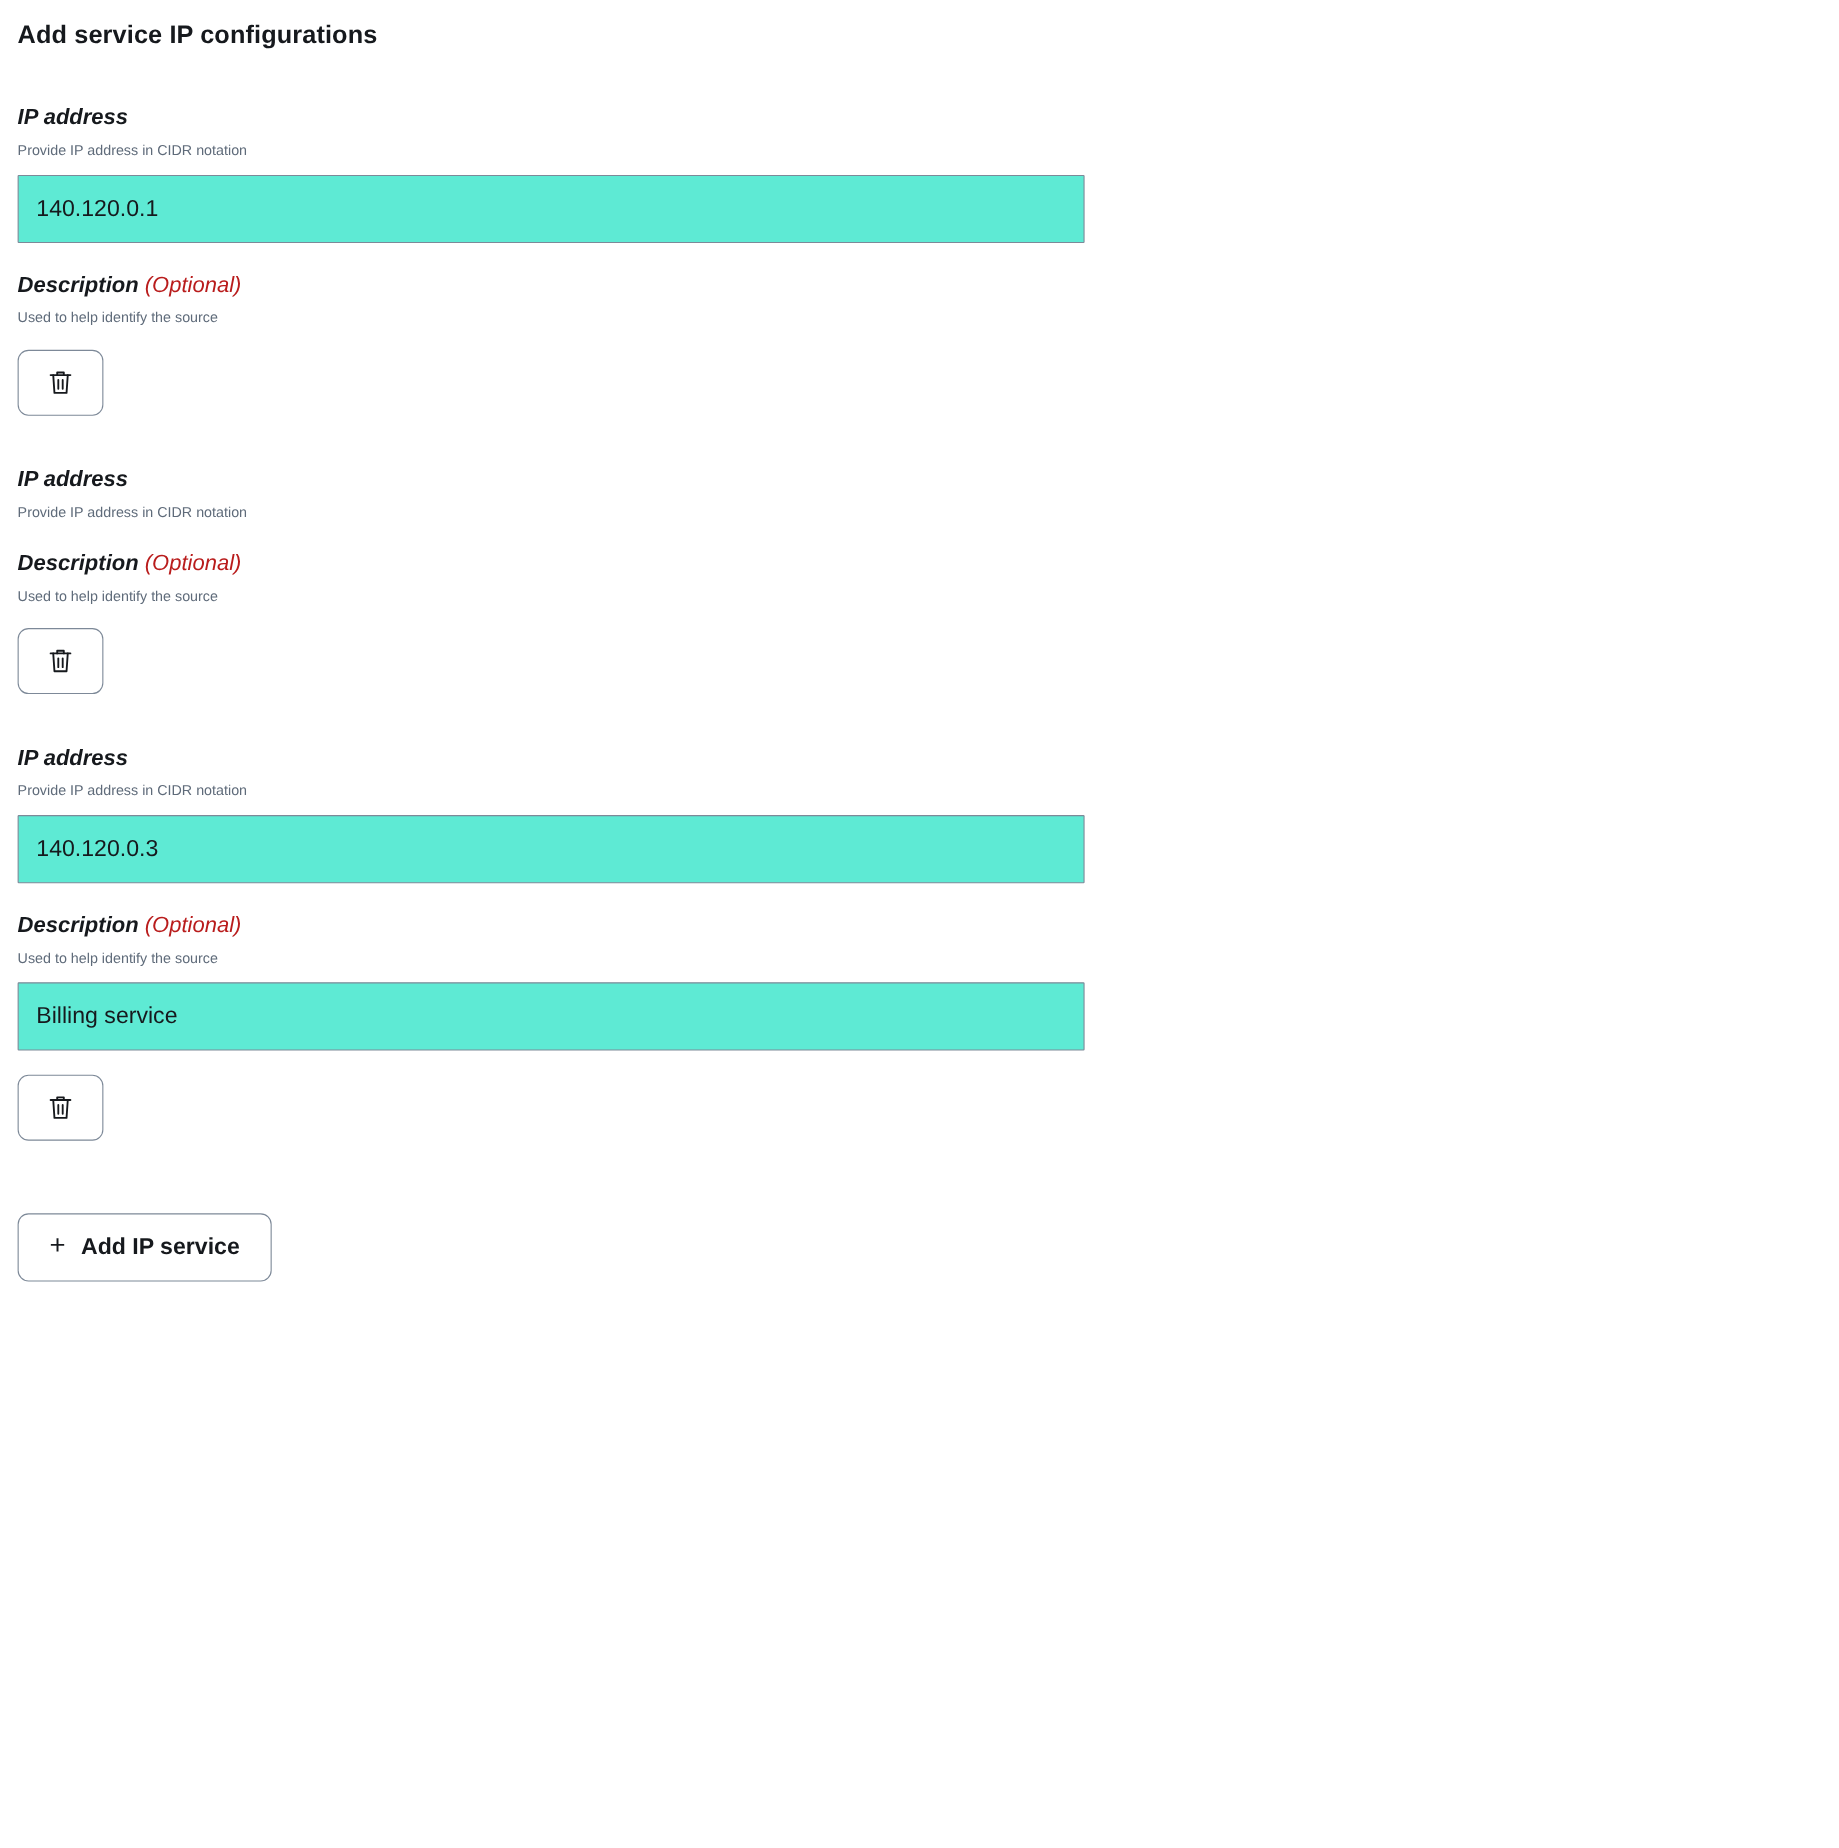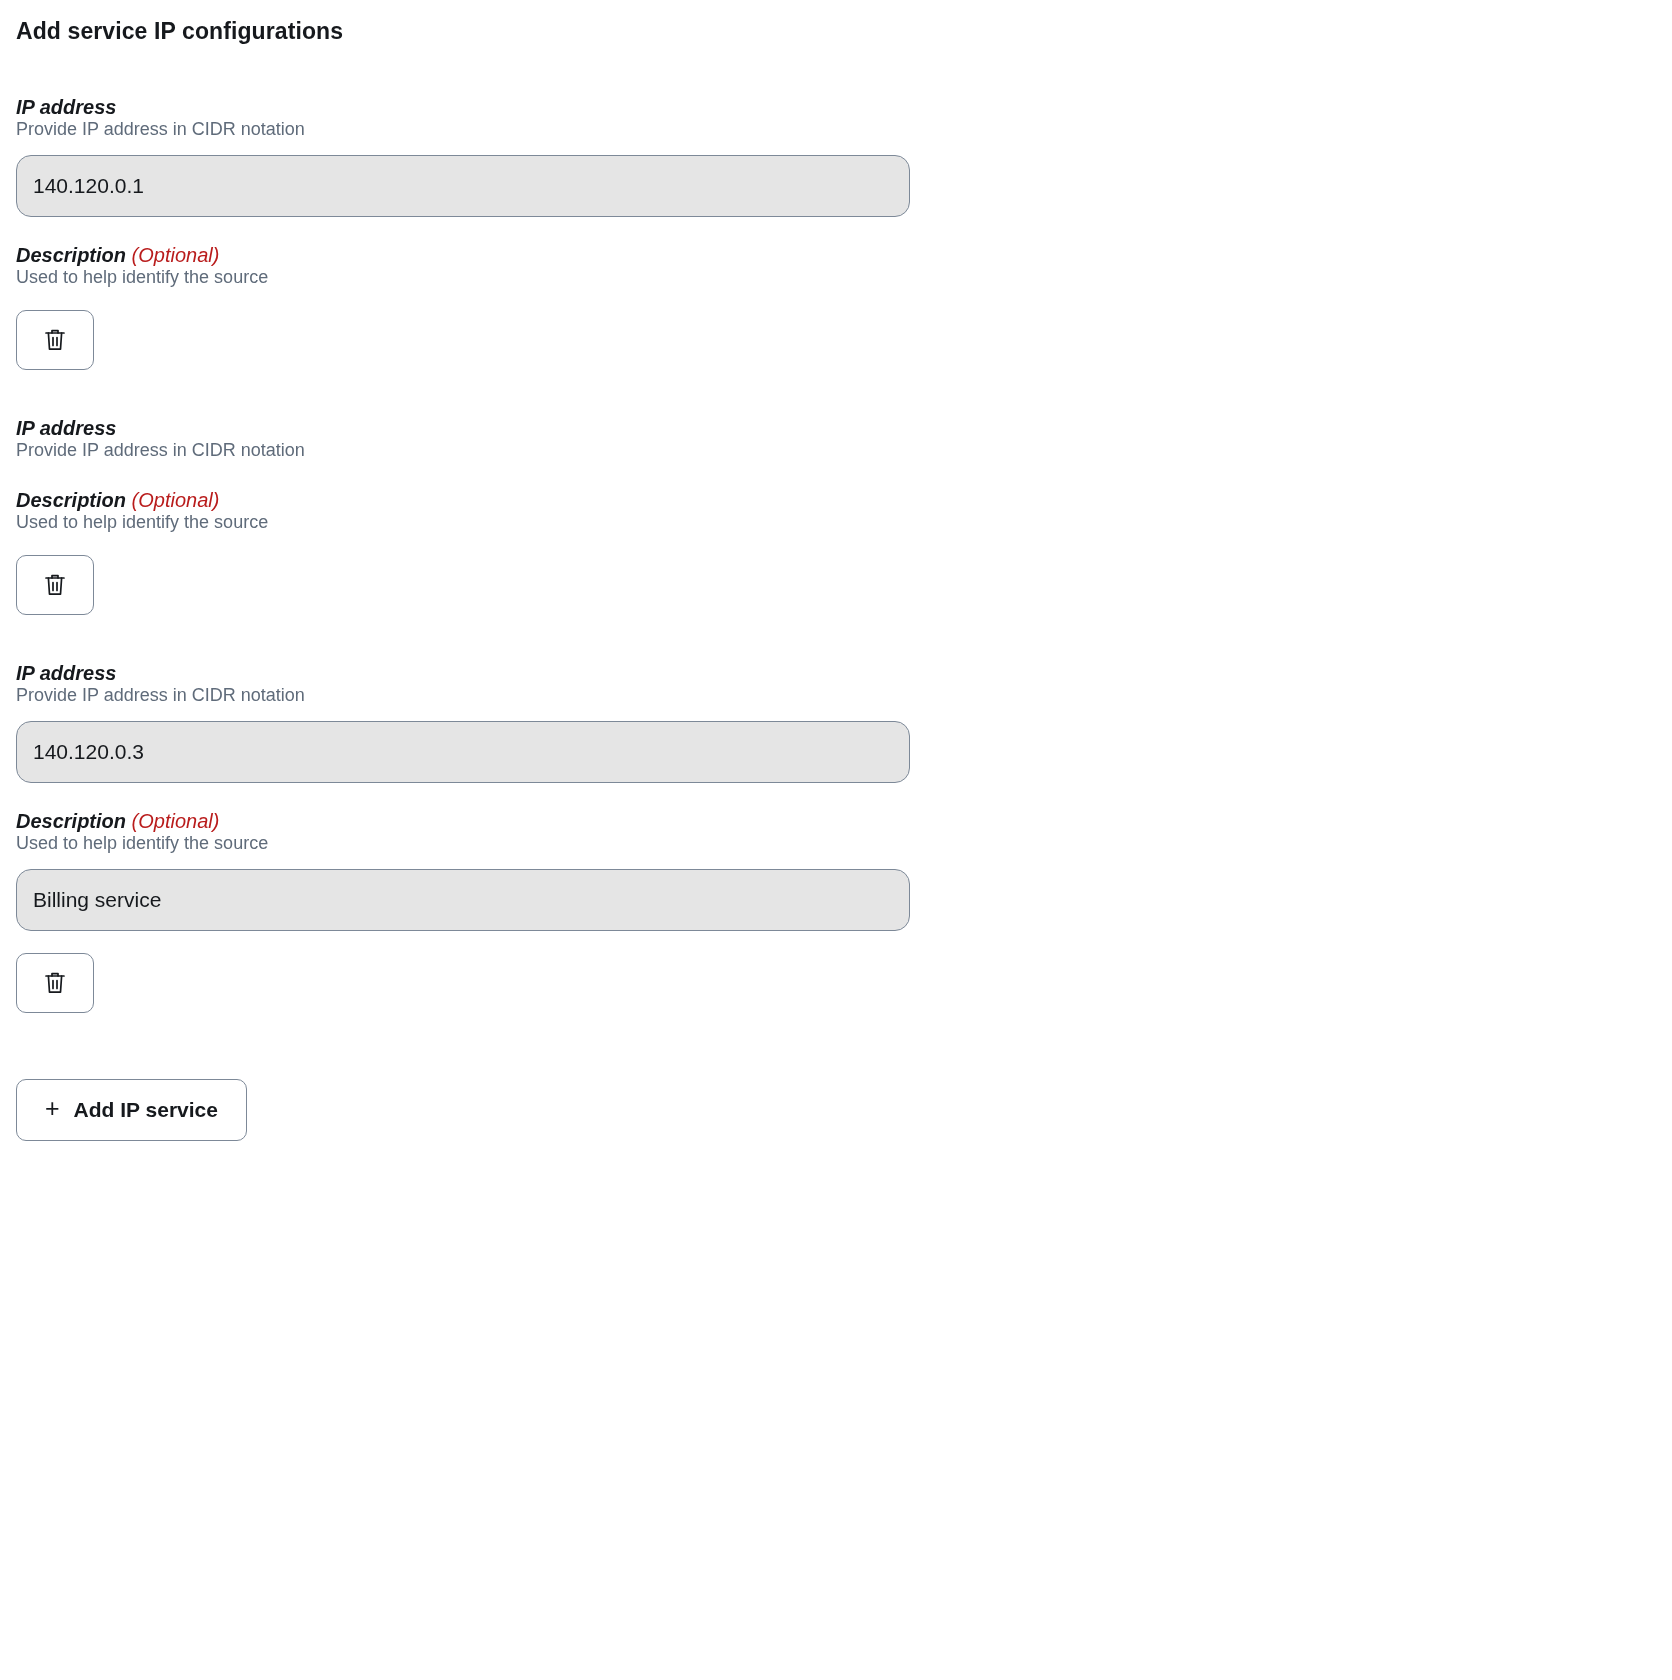--- a/index.html
+++ b/index.html
@@ -38,37 +38,38 @@
     color: #16191d;
     line-height: 1.2;
     font-style: italic;
   }
   .field-label .optional {
     font-weight: normal;
     color: #b91c1c;
     font-size: 20px;
   }
   .field-hint {
-    font-size: 18px;
+    font-size: 13px;
     color: #5f6b7a;
+    margin-top: 10px;
     line-height: 1.2;
   }
   .text-input {
     display: block;
     box-sizing: border-box;
-    width: 894px;
+    width: 970px;
     height: 62px;
     margin-top: 14px;
     padding: 0 16px;
     font-size: 21px;
     font-family: "Liberation Sans", sans-serif;
     color: #16191d;
-    background: #e5e5e5;
+    background: #5eead4;
     border: 1px solid #7d8998;
-    border-radius: 15px;
+    border-radius: 1px;
     outline: none;
   }
   .field-block {
     margin-top: 26px;
   }
   .icon-button {
     margin-top: 22px;
     width: 78px;
     height: 60px;
     background: #ffffff;

